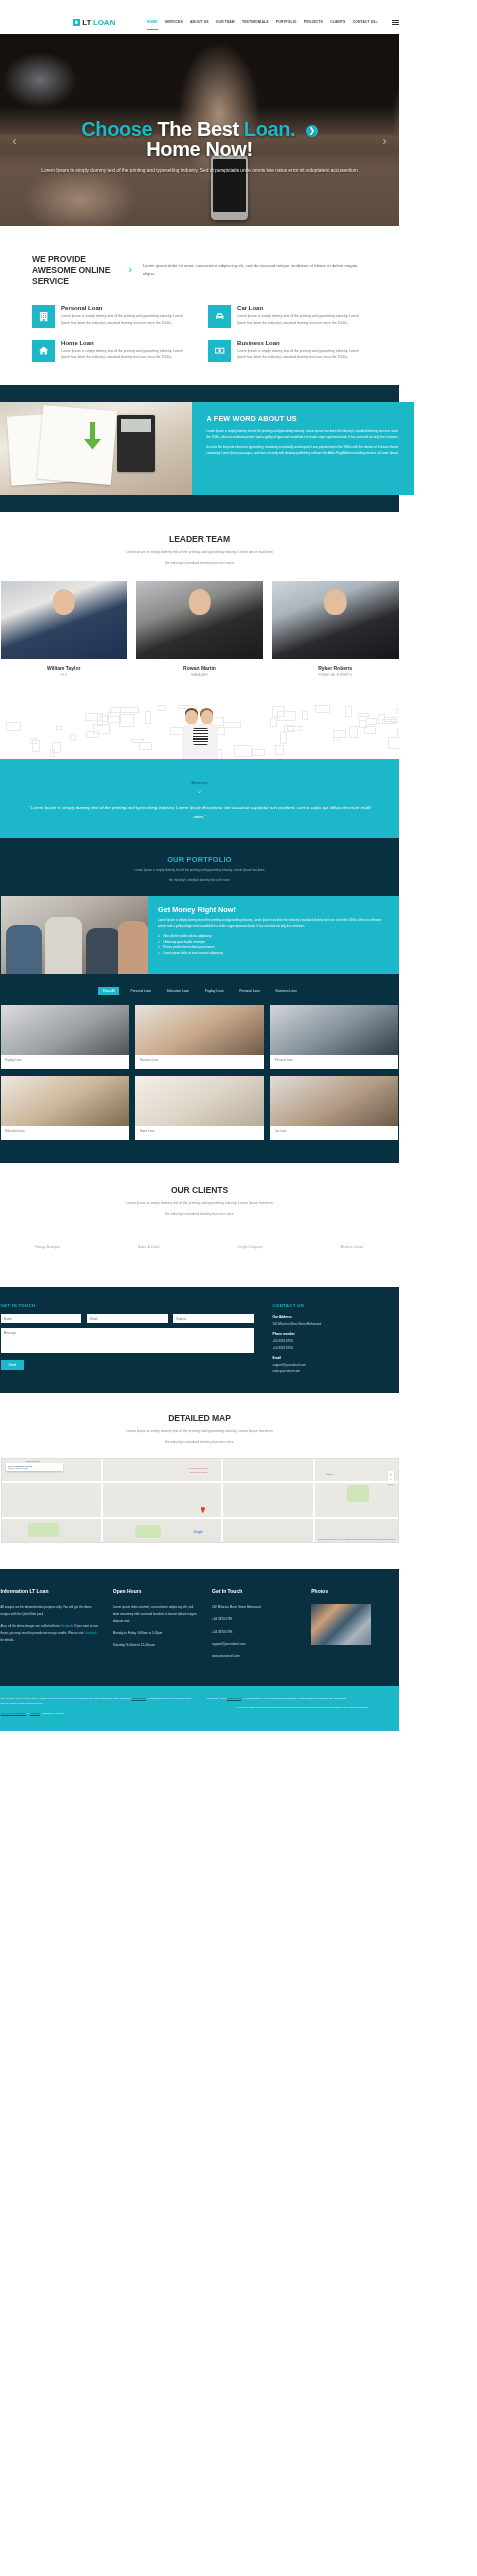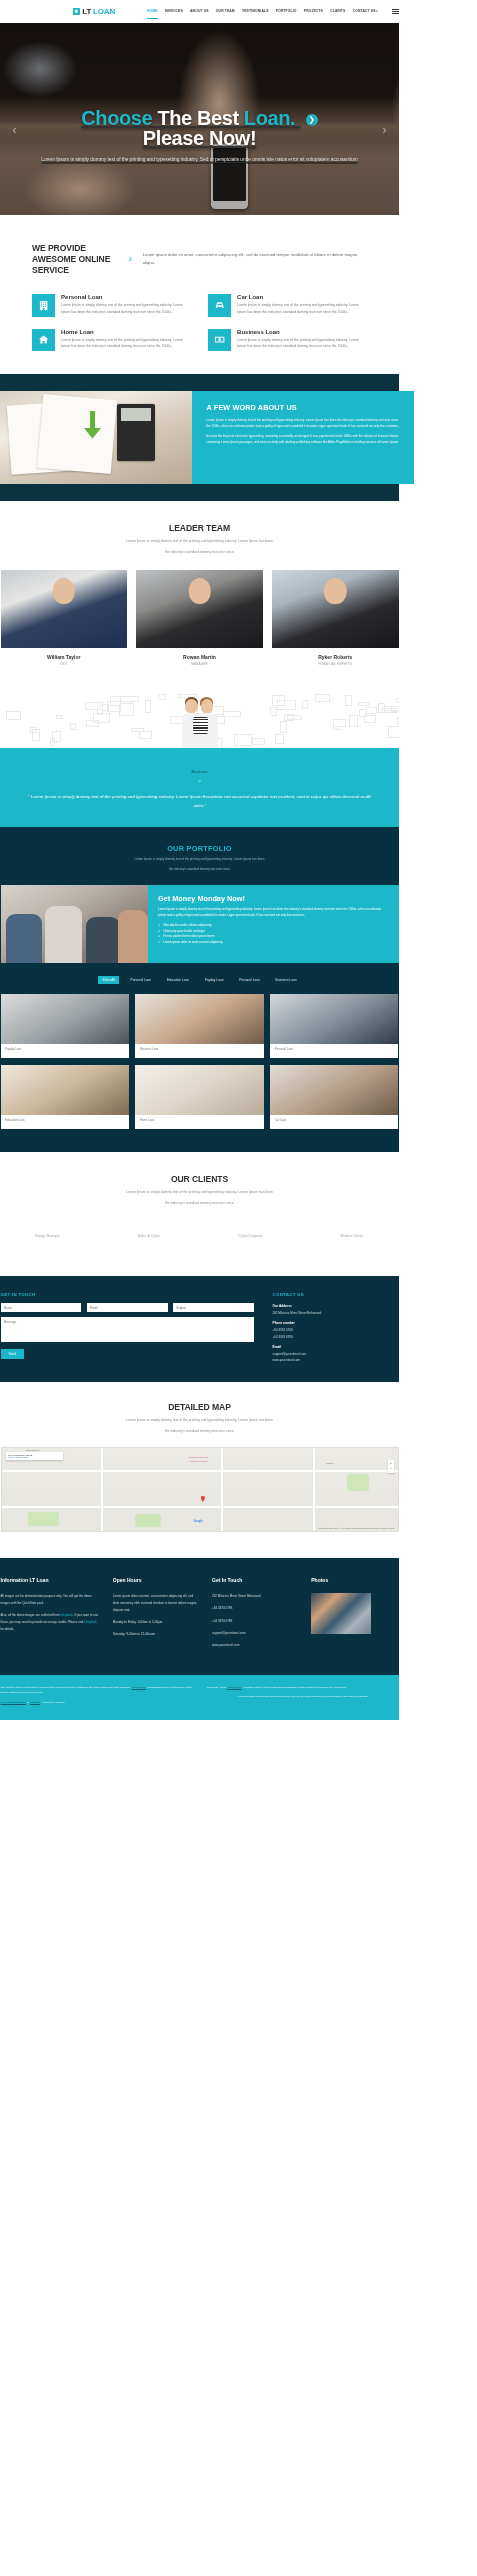--- a/index.html
+++ b/index.html
@@ -3,21 +3,21 @@
 <meta charset="utf-8">
 <style>
   * { box-sizing: border-box; margin: 0; padding: 0; }
   body {
     width: 477px;
     font-family: "Liberation Sans", sans-serif;
     background: #ffffff;
     color: #333;
     -webkit-font-smoothing: antialiased;
   }
-  .wrap { width: 399px; position: relative; }
+  .wrap { width: 399px; position: relative; margin-top: 11px; }
 
   
   .header {
     height: 22.5px;
     background: #fff;
     display: flex;
     align-items: center;
     position: relative;
     z-index: 30;
   }
@@ -79,21 +79,20 @@
   }
   .hero-phone:after {
     content:""; position:absolute; left:2px; top:4.6px; right:2px; bottom:7.3px;
     background:#1a1a1a; border-radius:1.3px;
   }
   .hero-overlay { position: absolute; inset: 0; background: rgba(20,16,14,0.30); }
   .hero-content {
     position: relative; z-index: 3;
     width: 398px; margin: 0 auto; padding-top: 85px;
     text-align: center;
-    text-decoration: underline;
   }
   .hero-h1 {
     font-size: 20px; line-height: 1.04; font-weight: bold;
     color: #fff; letter-spacing: -0.4px;
     text-shadow: 0 1.3px 2.7px rgba(0,0,0,.55);
   }
   .hero-h1 .cyan { color: #1cb7c8; }
   .hero-arrow {
     display: inline-block; vertical-align: 2.7px; margin-left: 5.3px;
     width: 12px; height: 12px; border-radius: 50%; background: #1cb7c8;
@@ -365,21 +364,21 @@
     <div class="hero-photo"></div>
     <div class="hero-deskline"></div>
     <div class="hero-phone"></div>
     <div class="hero-overlay"></div>
     <div class="hero-arrow-nav left">‹</div>
     <div class="hero-arrow-nav right">›</div>
     <div class="hero-content">
       <div class="hero-h1">
         <span class="cyan">Choose</span><span> The Best </span><span class="cyan">Loan.</span>
         <span class="hero-arrow">❯</span>
-        <div>Please Now!</div>
+        <div>Home Now!</div>
       </div>
       <div class="hero-p">Lorem Ipsum is simply dummy text of the printing and typesetting industry. Sed ut perspiciatis unde omnis iste natus error sit voluptatem accusantium</div>
     </div>
   </div>
 
   <div class="services">
     <div class="svc-head">
       <div class="svc-title">WE PROVIDE AWESOME ONLINE SERVICE</div>
       <div class="svc-chev">›</div>
       <div class="svc-lead">Lorem ipsum dolor sit amet, consectetur adipiscing elit, sed do eiusmod tempor incididunt ut labore et dolore magna aliqua.</div>
@@ -559,21 +558,21 @@
     <div class="pf-sub">the industry's standard dummy text ever since</div>
 
     <div class="pf-promo">
       <div class="pf-promo-img">
         <div class="p pa"></div>
           <div class="p pb"></div>
           <div class="p pc"></div>
           <div class="p pd"></div>
       </div>
       <div class="pf-promo-txt">
-        <h3>Get Money Monday Now!</h3>
+        <h3>Get Money Right Now!</h3>
         <p>Lorem Ipsum is simply dummy text of the printing and typesetting industry. Lorem Ipsum has been the industry's standard dummy text ever since the 1500s, when an unknown printer took a galley of type and scrambled it to make a type specimen book. It has survived not only five centuries,</p>
         <ul class="pf-list">
           <li>Non aliq ifici eudes ullamo adipisicing</li>
           <li>Ullamcorp quas facilisi uninteger</li>
           <li>Fi mea poulent lorem dolor ipsum lorem</li>
           <li>Lorem ipsum dolor sit amet consect adipiscing</li>
         </ul>
       </div>
     </div>
 

